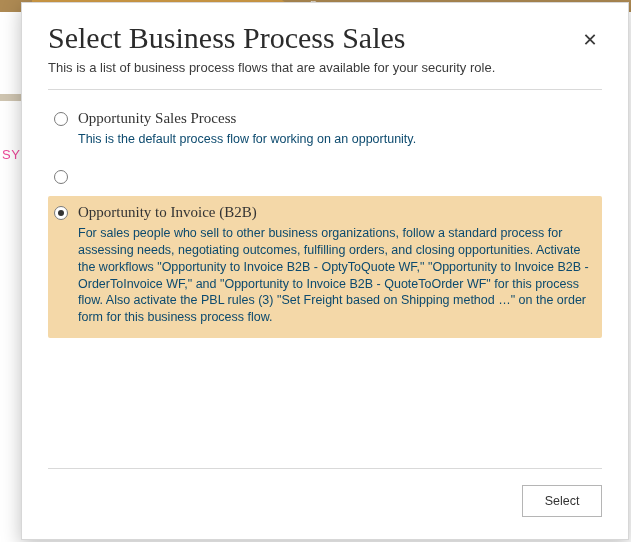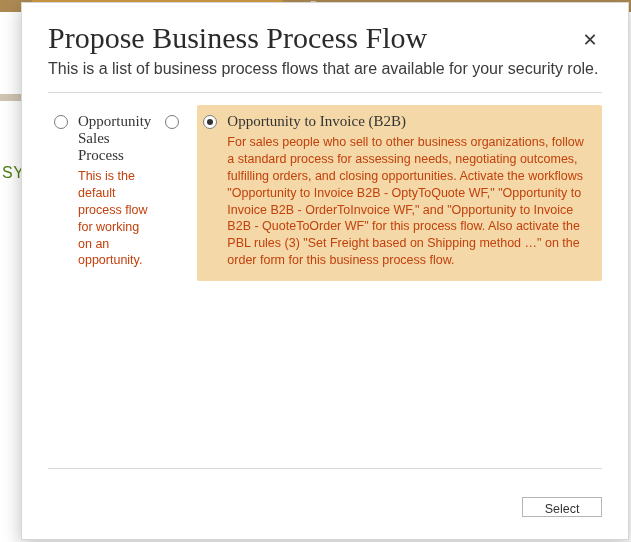--- a/index.html
+++ b/index.html
@@ -41,23 +41,23 @@
   .bg-side {
     position: absolute;
     top: 12px; left: 0;
     height: 530px; width: 21px;
   }
   .bg-side .band-white { position:absolute; left:0; right:0; top:0; height:82px; background:#fff; }
   .bg-side .band-tan   { position:absolute; left:0; right:0; top:82px; height:7px; background:#cfc5b1; }
   .bg-side .band-rest  { position:absolute; left:0; right:0; top:89px; bottom:0; background:#fff; }
   .bg-sy {
     position: absolute;
-    left: 2px; top: 164px;
-    font-size: 16px;
-    color: #4d7c0f;
+    left: 2px; top: 147px;
+    font-size: 13px;
+    color: #ec4899;
     letter-spacing: 0.5px;
   }
 
   
   .dialog {
     position: absolute;
     left: 21px;
     top: 2px;
     width: 608px;
     height: 538px;
@@ -82,32 +82,32 @@
   }
   .dlg-title {
     font-family: Georgia, "Times New Roman", serif;
     font-size: 30px;
     font-weight: 400;
     color: #2b2b2b;
     margin: 0 30px 6px 0;
     line-height: 1.1;
   }
   .dlg-sub {
-    font-size: 16px;
+    font-size: 13px;
     color: #3b3b3b;
     margin-bottom: 14px;
   }
   .hr {
     border: none;
     border-top: 1px solid #d9d9d9;
     margin: 0 0 12px 0;
   }
   .options {
     display: flex;
-    flex-direction: row;
+    flex-direction: column;
   }
   .option {
     display: flex;
     padding: 8px 8px 12px 6px;
     border-radius: 2px;
   }
   .option.selected {
     background: #f4d8a8;
   }
   .radio-col {
@@ -133,38 +133,38 @@
   }
   .opt-body { flex: 1; }
   .opt-title {
     font-family: Georgia, "Times New Roman", serif;
     font-size: 15px;
     color: #333;
     margin-bottom: 4px;
   }
   .opt-desc {
     font-size: 12.5px;
-    color: #c2410c;
+    color: #0c4a6e;
     line-height: 1.35;
   }
   .footer-line {
     position: absolute;
     left: 0; right: 0;
     bottom: 56px;
     border-top: 1px solid #d9d9d9;
   }
   .footer {
     position: absolute;
     right: 0; bottom: 8px;
     display: flex;
     gap: 14px;
   }
   .btn {
     min-width: 80px;
-    height: 20px;
+    height: 32px;
     padding: 0 14px;
     font-size: 12.5px;
     background: #fff;
     border: 1px solid #b5b5b5;
     color: #333;
     cursor: pointer;
     line-height: 23px;
     text-align: center;
   }
 </style>
@@ -181,21 +181,21 @@
   <div class="band-tan"></div>
   <div class="band-rest"></div>
 </div>
 <div class="bg-sy">SY</div>
 
 <div class="dialog">
   <div class="dlg-inner">
     <div class="close-x">
       <span>✕</span>
     </div>
-    <h1 class="dlg-title">Propose Business Process Flow</h1>
+    <h1 class="dlg-title">Select Business Process Sales</h1>
     <div class="dlg-sub">This is a list of business process flows that are available for your security role.</div>
     <hr class="hr">
 
     <div class="options">
 
       <div class="option">
         <div class="radio-col">
           <div class="radio"></div>
         </div>
         <div class="opt-body">

